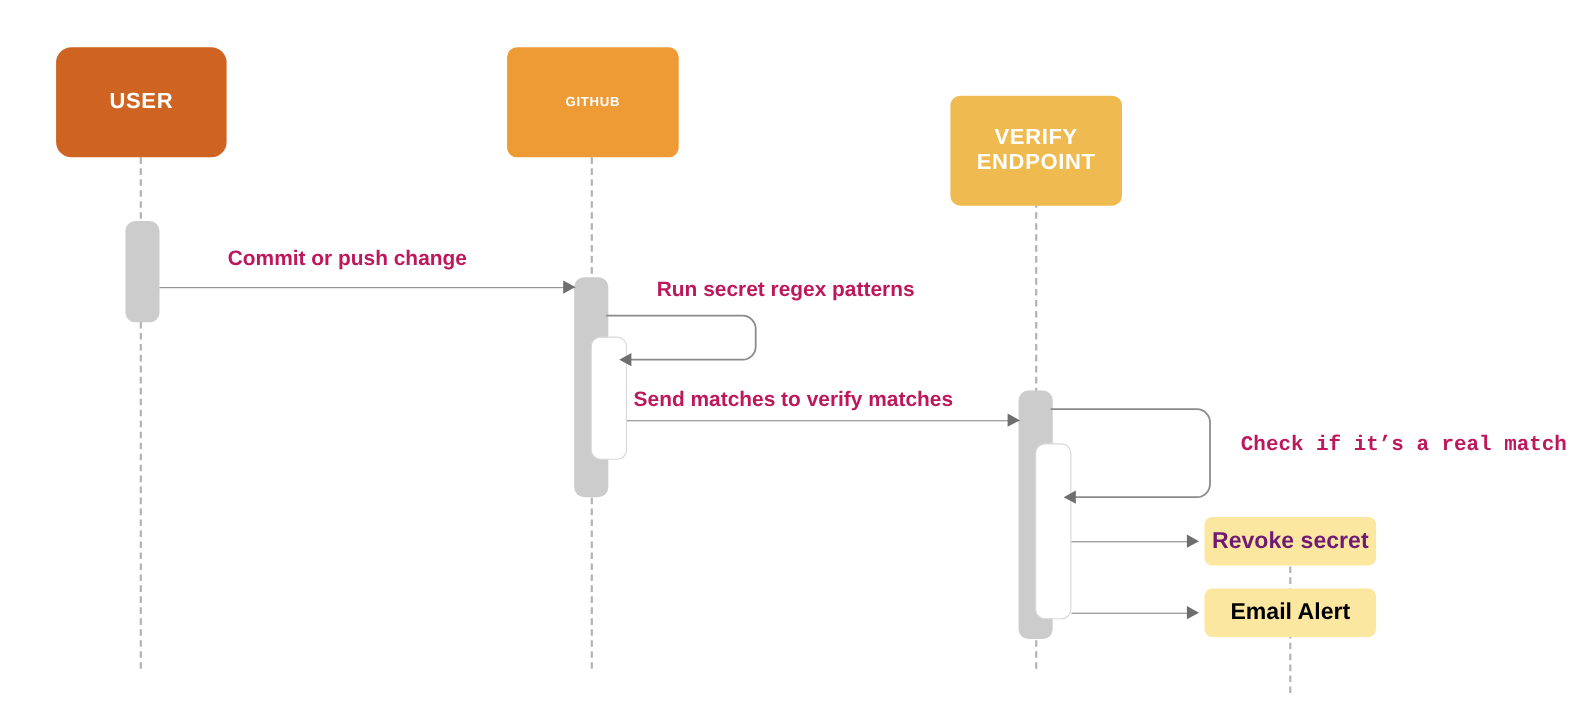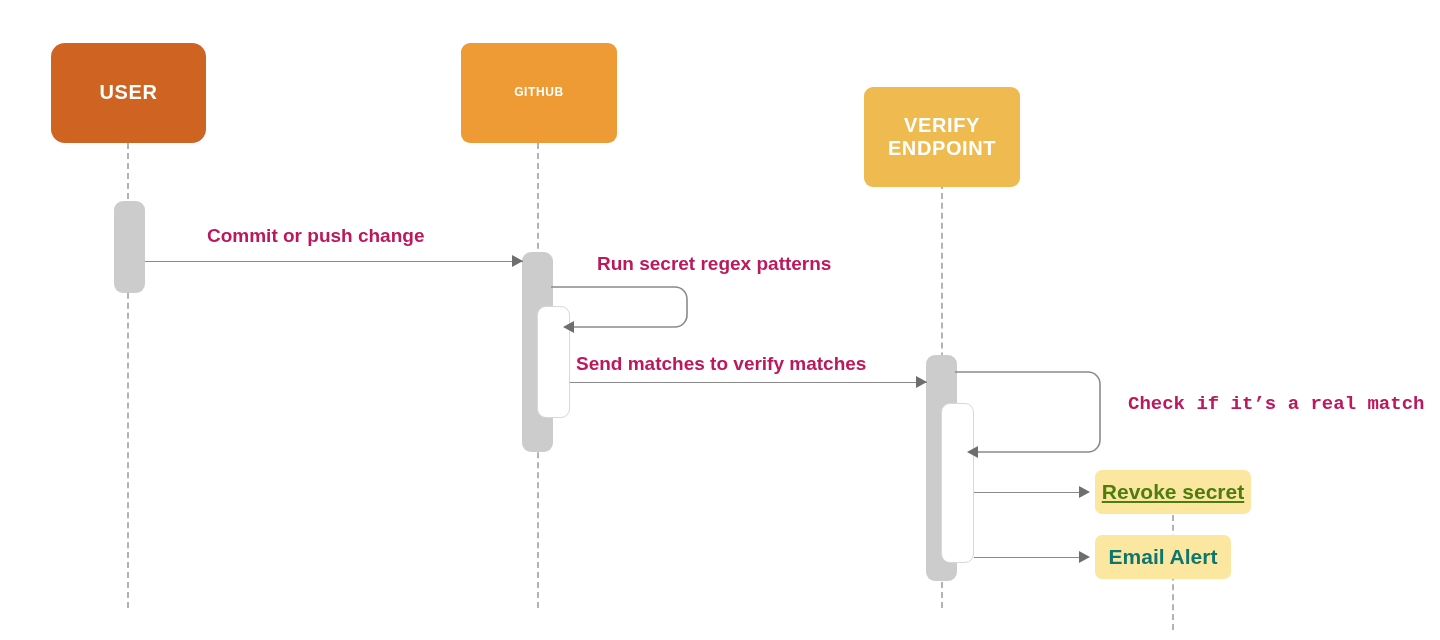--- a/index.html
+++ b/index.html
@@ -160,21 +160,21 @@
     </svg>
   </div>
   <div class="arrow-head left" style="left:967px; top:446px;"></div>
 
   <div class="msg-line" style="left:974px; top:492px; width:110px;"></div>
   <div class="arrow-head" style="left:1079px; top:486px;"></div>
 
   <div class="msg-line" style="left:974px; top:557px; width:110px;"></div>
   <div class="arrow-head" style="left:1079px; top:551px;"></div>
 
-  <div class="note-box" style="left:1095px; top:470px; width:156px; height:44px; background:#fbe7a0; color:#4d7c0f;text-decoration:underline;">
+  <div class="note-box" style="left:1095px; top:470px; width:156px; height:44px; background:#fbe7a0; color:#701a75;">
     <span>Revoke secret</span>
   </div>
 
-  <div class="note-box" style="left:1095px; top:535px; width:136px; height:44px; background:#fbe7a0; color:#0f766e;">
+  <div class="note-box" style="left:1095px; top:535px; width:156px; height:44px; background:#fbe7a0; color:#000000;">
     <span>Email Alert</span>
   </div>
 
 </div>
 
 </body></html>

